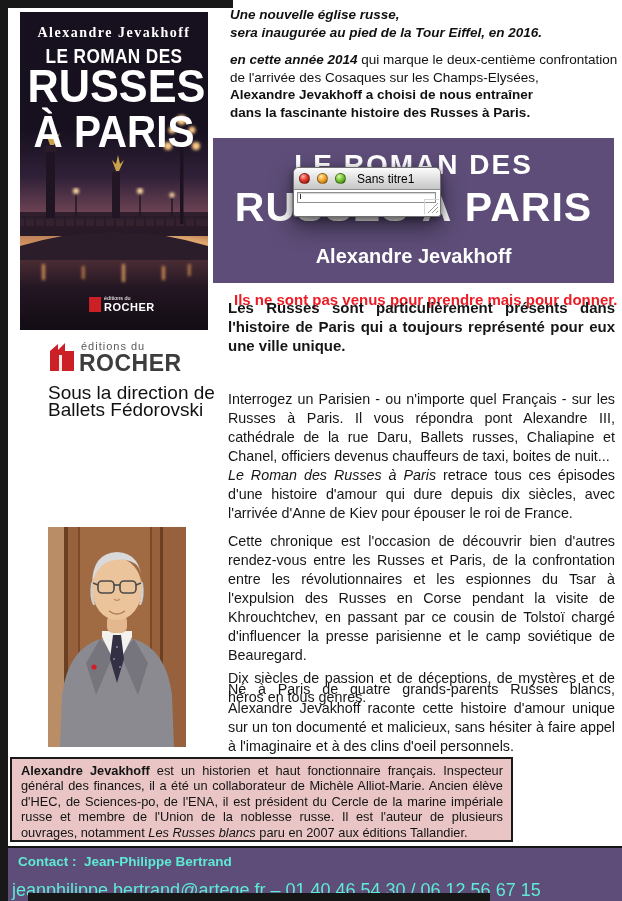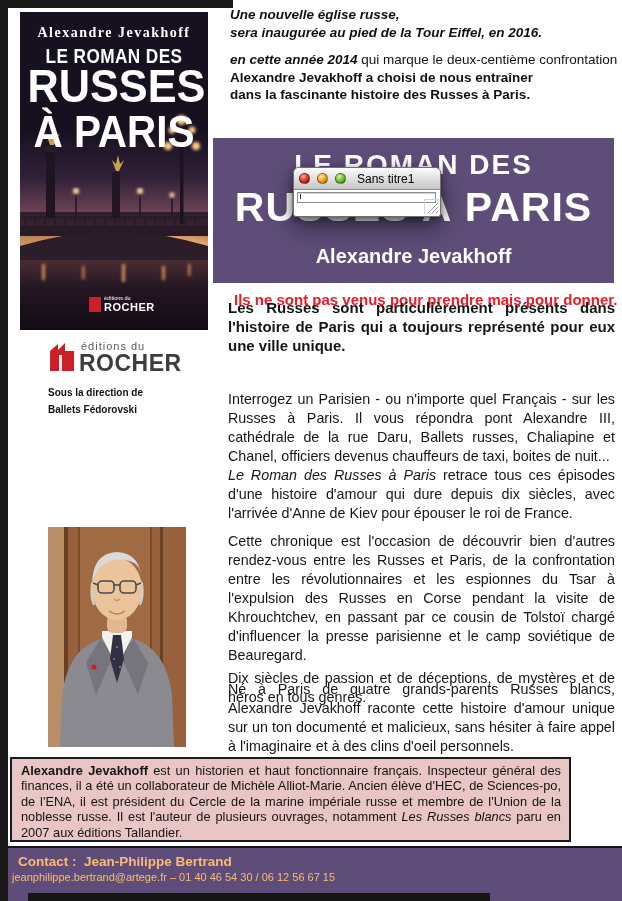--- a/index.html
+++ b/index.html
@@ -25,21 +25,21 @@
   .cover-logo .sq{width:12px;height:15px;background:#cc2027;}
   .cover-logo .txts{color:#fff;line-height:1;}
   .cover-logo .txts .s{font-size:5.5px;display:block;}
   .cover-logo .txts .b{font-size:11px;font-weight:bold;display:block;letter-spacing:.5px;}
 
   .pub-logo{position:absolute;left:48px;top:337px;width:160px;height:40px;}
   .pub-logo svg{position:absolute;left:0;top:2px;}
   .pub-small{position:absolute;left:33px;top:3px;font-size:11px;color:#5a5a5a;letter-spacing:1px;}
   .pub-big{position:absolute;left:31px;top:13px;font-size:23px;font-weight:bold;color:#3d3d3d;letter-spacing:.5px;}
 
-  .direction{position:absolute;left:48px;top:384px;font-size:10px;font-weight:bold;line-height:17px;color:#111;}
+  .direction{position:absolute;left:48px;top:384px;font-size:19px;font-weight:normal;line-height:17px;color:#111;}
   .parution{position:absolute;left:20px;top:463px;font-size:15px;font-weight:bold;color:#111;}
   .parution .date{margin-left:12px;}
   .author-photo{position:absolute;left:48px;top:527px;width:138px;height:220px;}
 
   
   .intro{position:absolute;left:230px;top:6px;width:386px;color:#111;}
   .intro .ln{white-space:nowrap;font-size:13.5px;line-height:18px;}
   .it{font-style:italic;}
   .bd{font-weight:bold;}
   .intro .blk2{margin-top:9px;}
@@ -72,28 +72,28 @@
   .tagline{position:absolute;left:6px;top:291px;width:100%;font-size:15px;font-weight:bold;color:#ed1c24;}
   .para{position:absolute;left:0;width:100%;text-align:justify;font-size:14.3px;line-height:19px;color:#161616;}
   .lead{top:298px;font-weight:bold;font-size:15px;}
   .p1{top:390px;}
   .p2{top:466px;}
   .p3{top:532px;}
   .p4{top:637px;margin-top:32px;}
   .p5{top:680px;}
 
   
-  .bio{position:absolute;left:10px;top:757px;width:561px;height:85px;box-sizing:border-box;background:#e9c5c5;
+  .bio{position:absolute;left:10px;top:757px;width:503px;height:85px;box-sizing:border-box;background:#e9c5c5;
        border:2px solid #1a1a1a;padding:4px 8px 4px 9px;text-align:justify;font-size:12.8px;line-height:15.4px;color:#141414;}
 
   
   .footer{position:absolute;left:0;top:846px;width:622px;height:55px;background:#5d4d78;border-top:2px solid #141414;
-        box-sizing:border-box;color:#fdba74;}
+        box-sizing:border-box;color:#5eead4;}
   .footer .f1{position:absolute;left:18px;top:6px;font-size:13.5px;font-weight:bold;white-space:pre;}
-  .footer .f2{position:absolute;left:12px;top:23px;font-size:11px;}
+  .footer .f2{position:absolute;left:12px;top:32px;font-size:18px;}
 </style>
 </head>
 <body>
 
 <div class="page">
 
   <div class="edge-left"></div>
   <div class="edge-top"></div>
   <div class="edge-bottom"></div>
 
@@ -256,20 +256,21 @@
 
       <circle cx="46" cy="140" r="2.6" fill="#d1202a"></circle>
     </svg>
   </div>
 
   <div class="intro">
     <div class="ln it bd">Une nouvelle église russe,</div>
     <div class="ln it bd">sera inaugurée au pied de la Tour Eiffel, en 2016.</div>
     <div class="blk2">
       <div class="ln"><span class="it bd">en cette année 2014</span><span> qui marque le deux-centième confrontation</span></div>
+      <div class="ln">de l'arrivée des Cosaques sur les Champs-Elysées,</div>
       <div class="ln bd">Alexandre Jevakhoff  a choisi de nous entraîner</div>
       <div class="ln bd">dans la fascinante histoire des Russes à Paris.</div>
     </div>
   </div>
 
   <div class="banner">
     <div class="l1">LE ROMAN DES</div>
     <div class="l2">RUSSES À PARIS</div>
     <div class="au">Alexandre Jevakhoff</div>
   </div>

